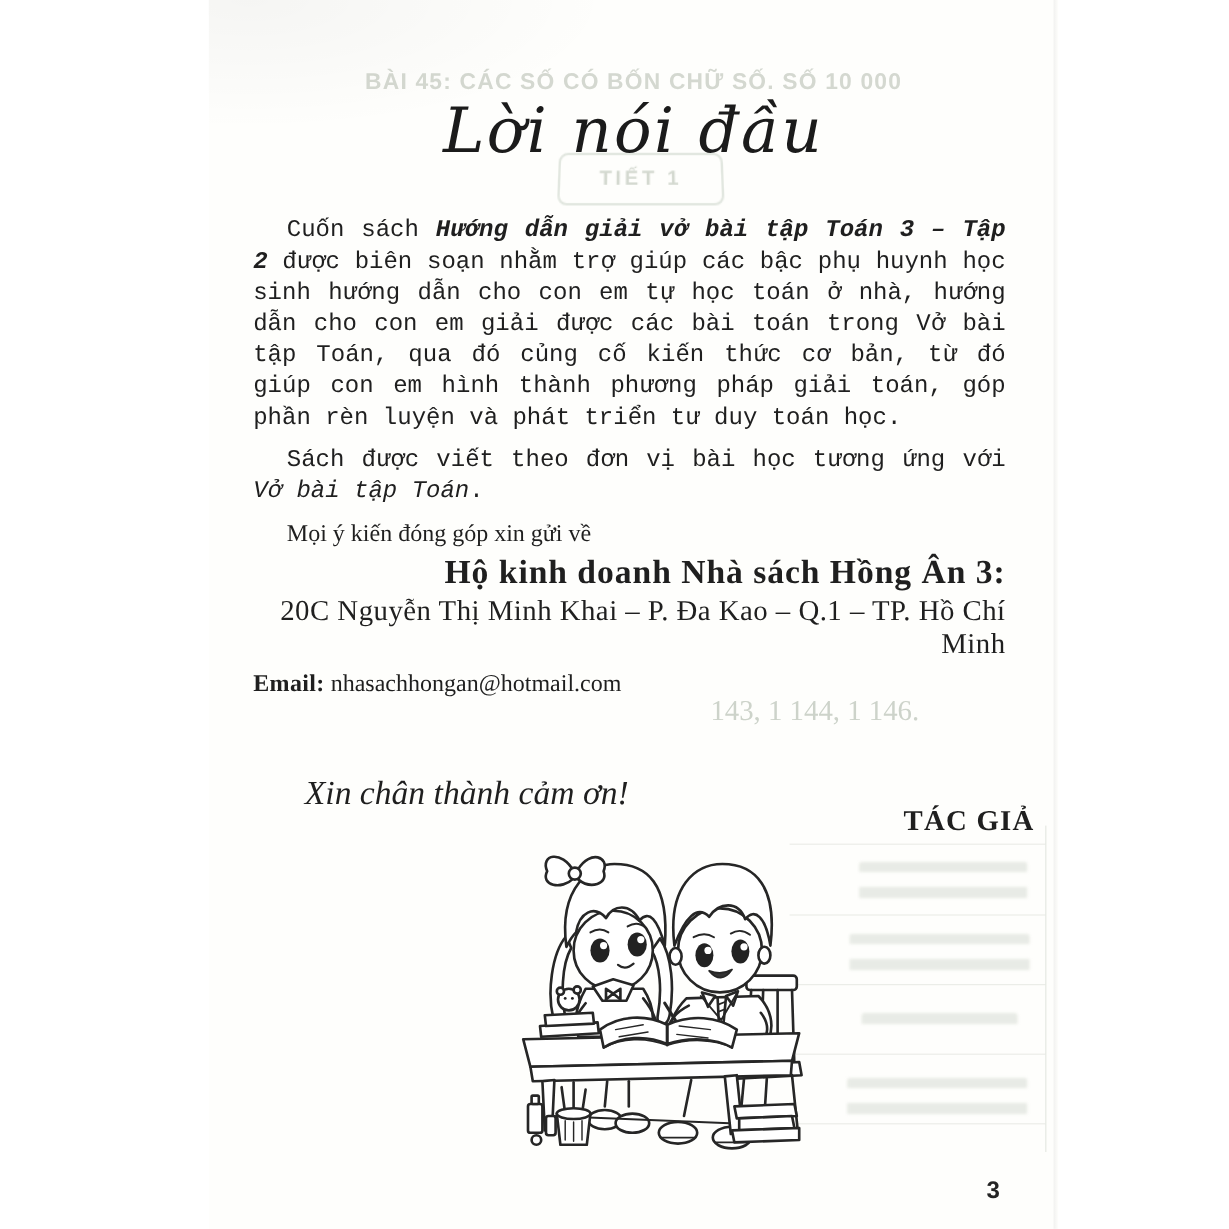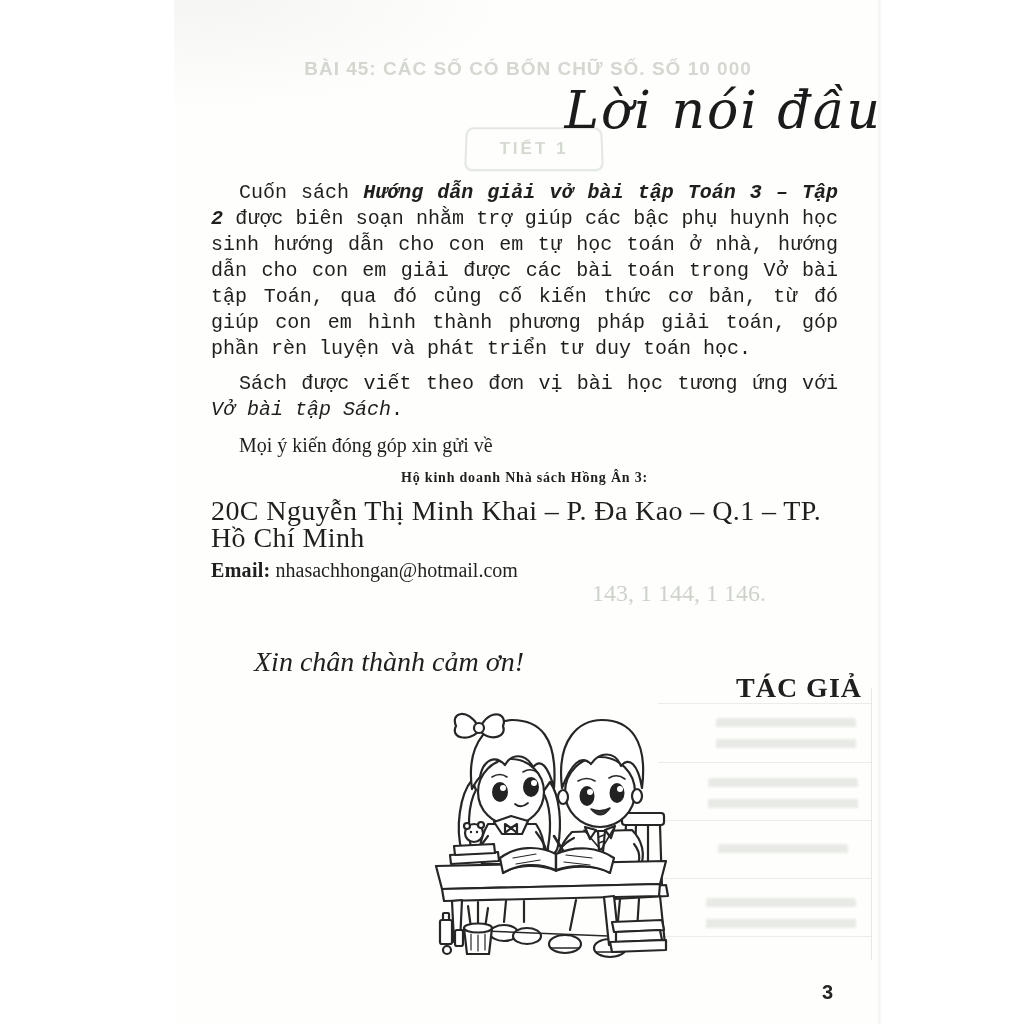--- a/index.html
+++ b/index.html
@@ -21,40 +21,40 @@
     font-family:"Liberation Sans",sans-serif;font-weight:bold;font-size:17px;letter-spacing:3px;
     color:rgba(176,186,172,0.55);filter:blur(0.5px);transform:perspective(120px) rotateX(4deg);}
   .ghost-numbers{position:absolute;left:576px;top:580px;
     font-size:24px;color:rgba(172,182,168,0.6);filter:blur(0.5px);}
   .ghost-vline{position:absolute;left:855px;top:688px;width:1px;height:272px;background:rgba(195,202,190,0.4);}
   .ghost-hline{position:absolute;height:1px;background:rgba(200,207,196,0.35);}
   .ghost-blob{position:absolute;border-radius:3px;filter:blur(1.2px);
     background:repeating-linear-gradient(to bottom,rgba(182,192,178,0.30) 0 9px,rgba(0,0,0,0) 9px 21px);}
 
   
-  .title{position:absolute;left:158px;top:80px;width:708px;text-align:right;
+  .title{position:absolute;left:158px;top:80px;width:708px;text-align:center;
     font-family:"DejaVu Serif",serif;font-style:italic;font-weight:normal;
     font-size:52px;color:#1b1b1b;letter-spacing:2px;}
 
   
   .textflow{position:absolute;left:195px;top:180px;width:627px;font-size:20px;line-height:26px;}
   .textflow p{margin:0;}
   .para{text-align:justify;text-indent:28px;margin-bottom:9px !important;font-family:Liberation Mono, monospace;}
   .p3{margin-bottom:4px !important;}
   .p4{text-indent:28px;margin-bottom:6px !important;}
   .booktitle{font-weight:bold;font-style:italic;}
   .ital{font-style:italic;}
-  .publisher{text-align:center;font-weight:bold;font-size:14px;line-height:28px;
+  .publisher{text-align:right;font-weight:bold;font-size:28px;line-height:28px;
     letter-spacing:0.8px;margin-bottom:5px !important;}
-  .address{text-align:left;font-size:28px;line-height:27px;letter-spacing:0.4px;margin-bottom:6px !important;}
+  .address{text-align:right;font-size:24px;line-height:27px;letter-spacing:0.4px;margin-bottom:6px !important;}
   .email{margin-left:48px;line-height:27px;}
   .email b{letter-spacing:0.3px;}
 
   .thanks{position:absolute;left:238px;top:646px;font-size:28px;font-style:italic;}
-  .author{position:absolute;right:178px;top:672px;font-size:28px;font-weight:bold;letter-spacing:1px;}
+  .author{position:absolute;right:178px;top:672px;font-size:24px;font-weight:bold;letter-spacing:1px;}
   .pagenum{position:absolute;left:806px;top:981px;font-size:20px;font-weight:bold;
     font-family:"Liberation Sans",sans-serif;color:#242424;}
 
   .illus{position:absolute;left:392px;top:692px;width:310px;height:290px;}
   .illus svg{width:100%;height:100%;}
 </style>
 </head>
 <body>
 
 <div class="page">
@@ -74,21 +74,21 @@
   <div class="ghost-blob" style="left:700px;top:718px;width:140px;height:36px;"></div>
   <div class="ghost-blob" style="left:692px;top:778px;width:150px;height:36px;"></div>
   <div class="ghost-blob" style="left:702px;top:844px;width:130px;height:18px;"></div>
   <div class="ghost-blob" style="left:690px;top:898px;width:150px;height:38px;"></div>
 
   <div class="title">Lời nói đầu</div>
 
   <div class="textflow">
     <p class="para"><span>Cuốn sách </span><span class="booktitle">Hướng dẫn giải vở bài tập Toán 3 – Tập 2</span><span> được biên soạn nhằm trợ giúp các bậc phụ huynh học sinh hướng dẫn cho con em tự học toán ở nhà, hướng dẫn cho con em giải được các bài toán trong Vở bài tập Toán, qua đó củng cố kiến thức cơ bản, từ đó giúp con em hình thành phương pháp giải toán, góp phần rèn luyện và phát triển tư duy toán học.</span></p>
 
-    <p class="para"><span>Sách được viết theo đơn vị bài học tương ứng với </span><span class="ital">Vở bài tập Sách</span><span>.</span></p>
+    <p class="para"><span>Sách được viết theo đơn vị bài học tương ứng với </span><span class="ital">Vở bài tập Toán</span><span>.</span></p>
 
 
     <p class="p4">Mọi ý kiến đóng góp xin gửi về</p>
 
     <p class="publisher">Hộ kinh doanh Nhà sách Hồng Ân 3:</p>
 
     <p class="address">20C Nguyễn Thị Minh Khai – P. Đa Kao – Q.1 – TP. Hồ Chí Minh</p>
 
     <p class="email"><b>Email:</b><span> nhasachhongan@hotmail.com</span></p>
   </div>

